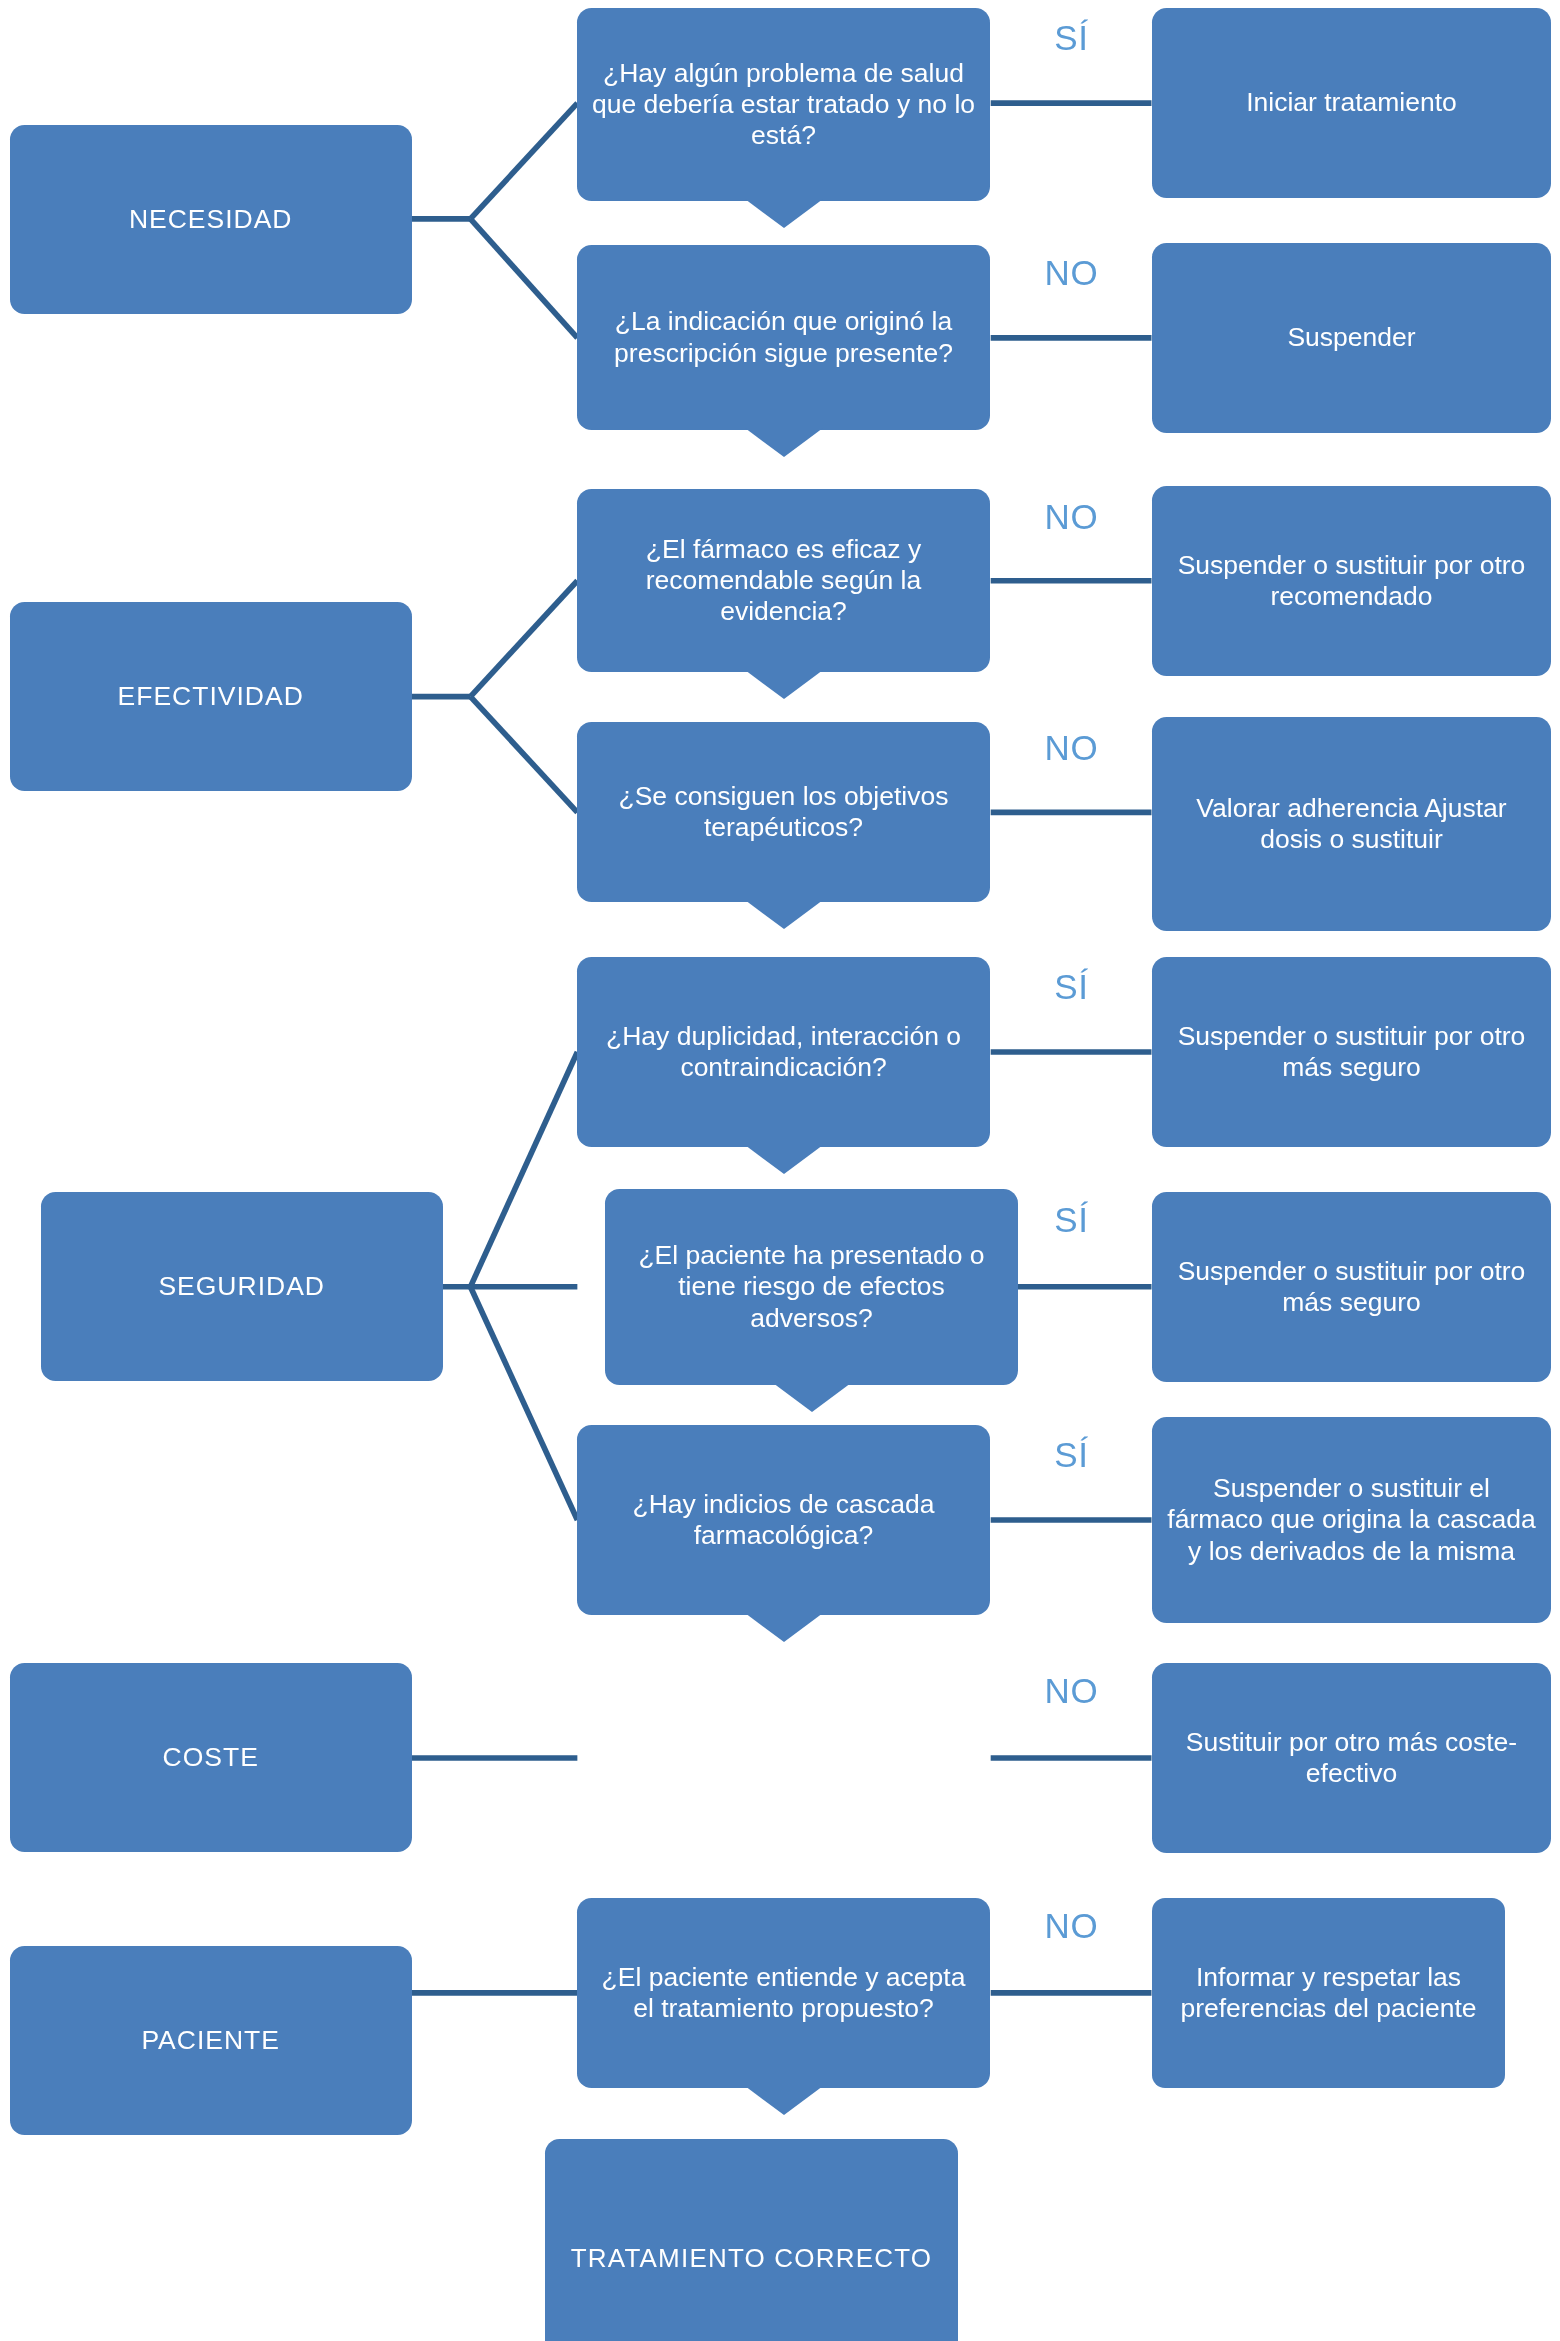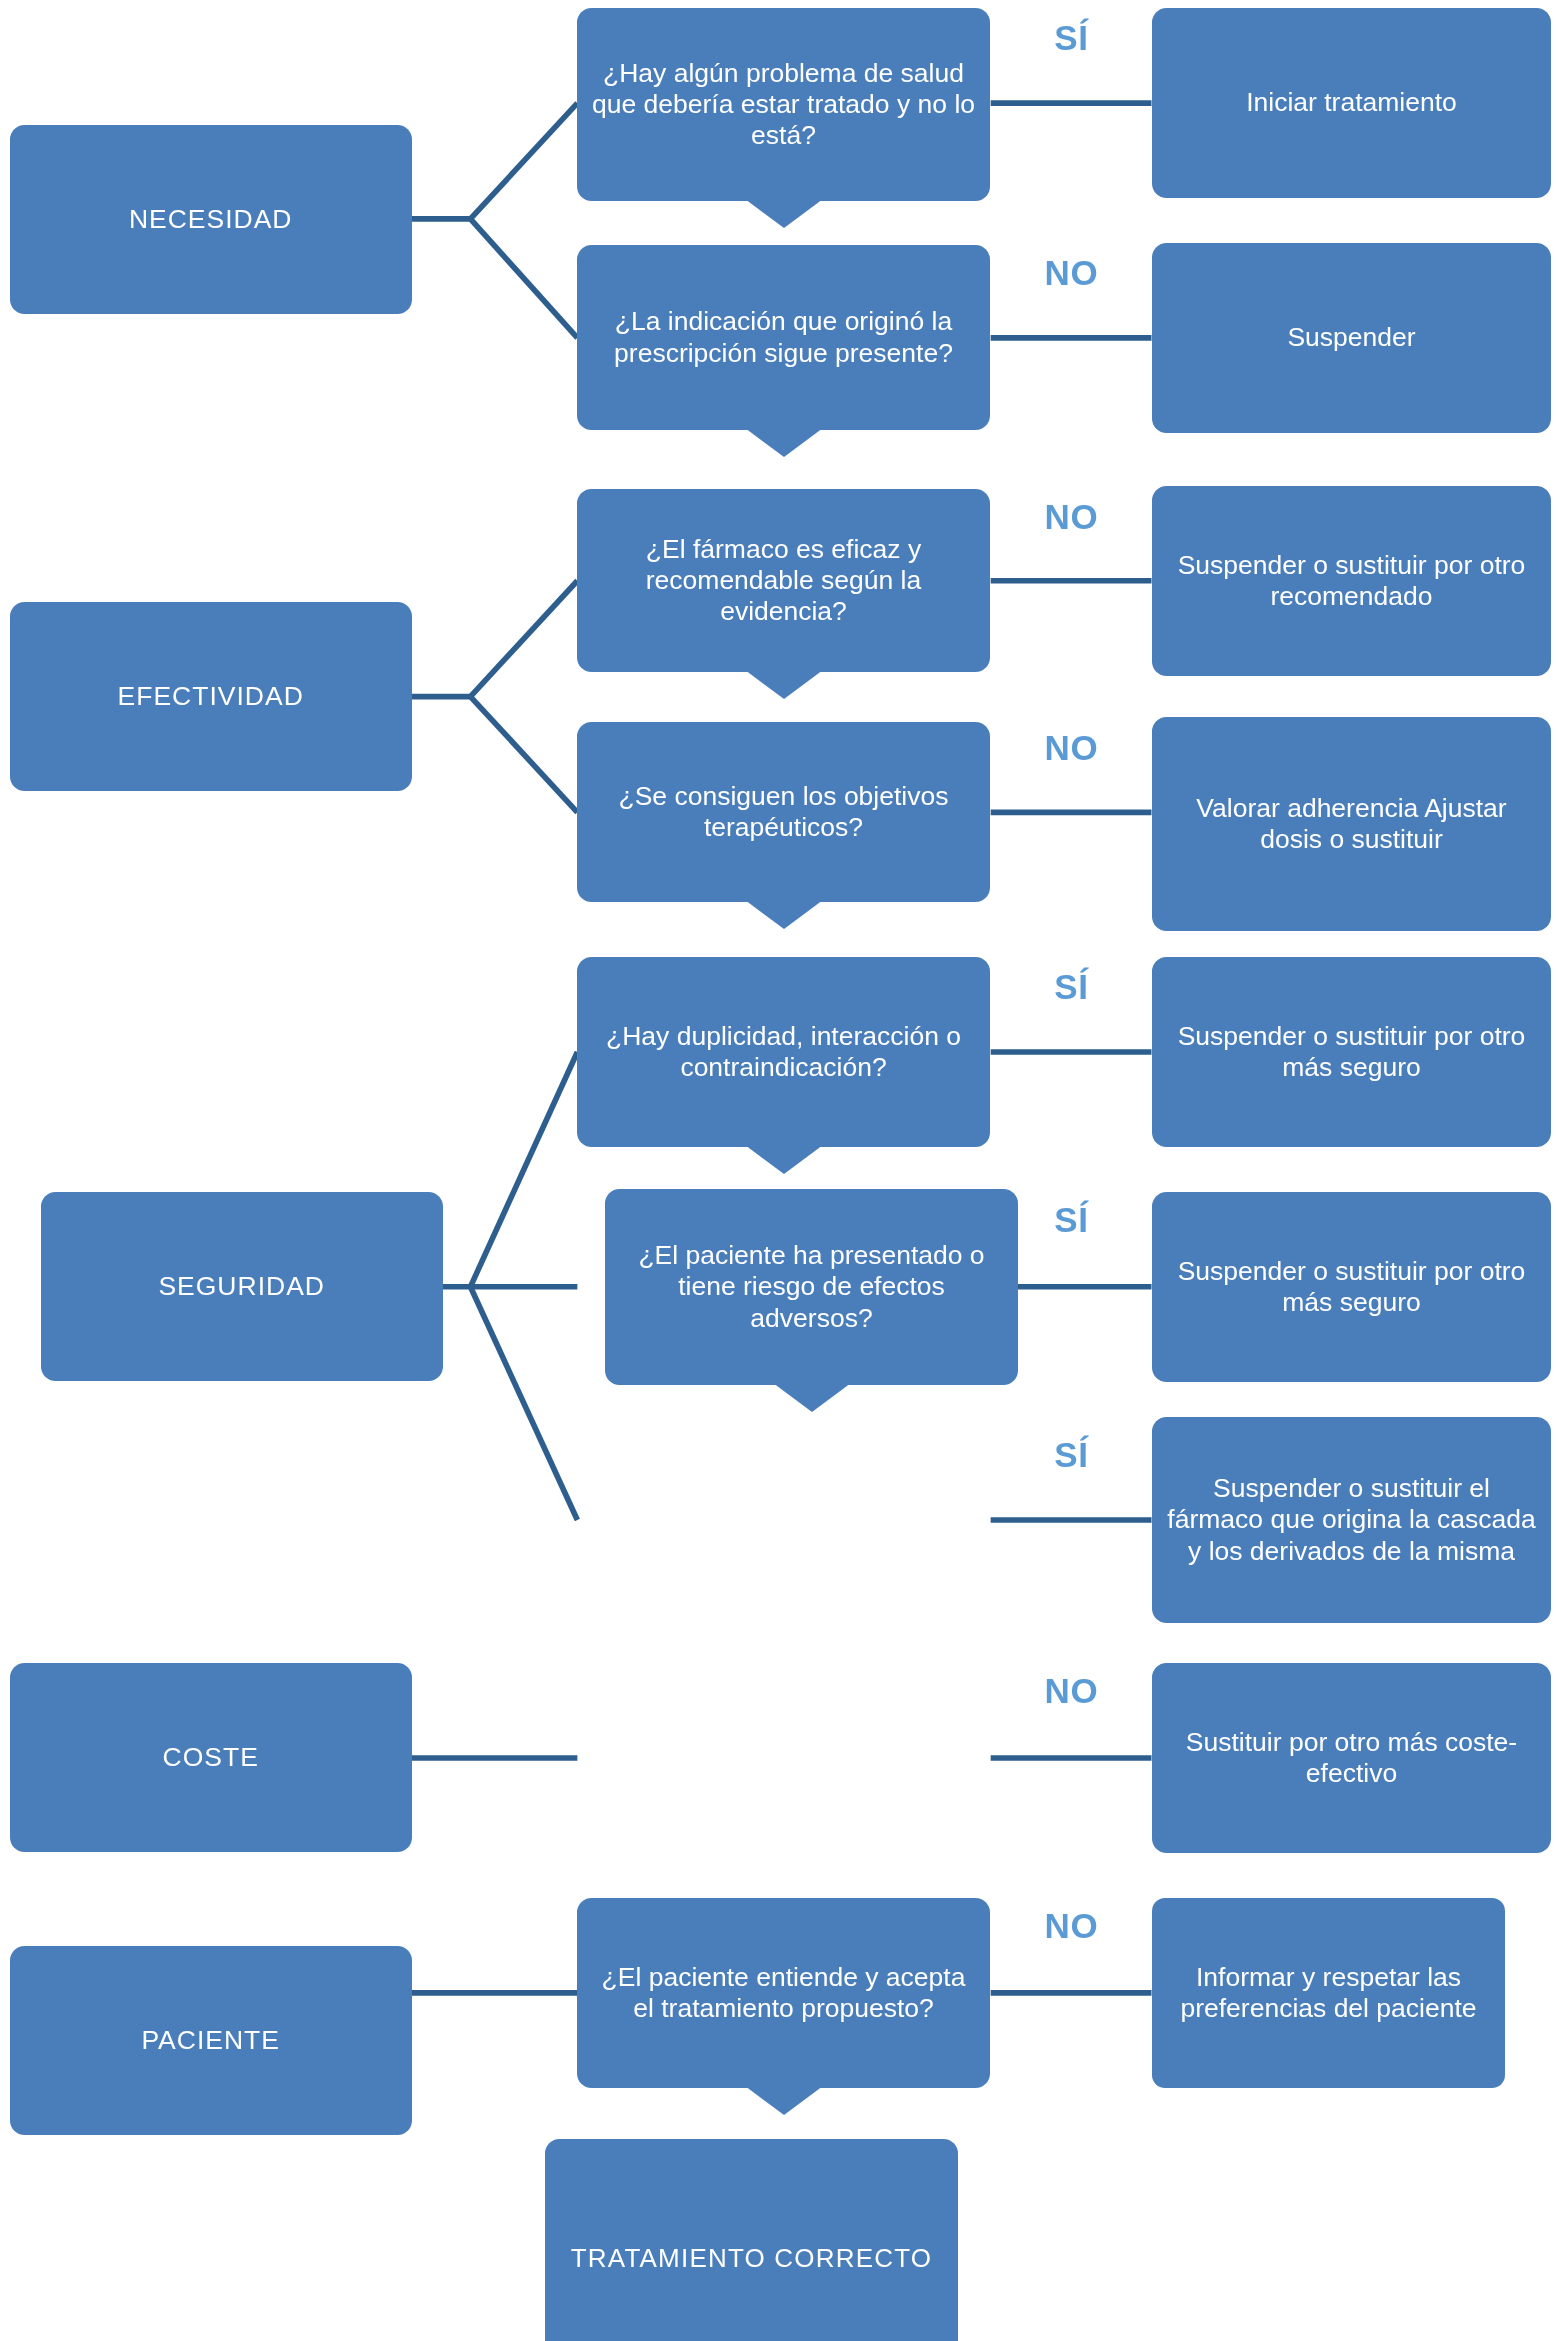--- a/index.html
+++ b/index.html
@@ -46,21 +46,21 @@
     border-left:39px solid transparent;
     border-right:39px solid transparent;
     border-top:29px solid #4a7ebb;
   }
   .q.no-tail::after{display:none;}
 
   .yn{
     position:absolute;
     color:#5b9bd5;
     font-size:35px;
-    font-weight:700;
+    font-weight:400;
     letter-spacing:0.8px;
     text-align:center;
   }
   .result{
     font-size:26px;
     letter-spacing:1.2px;
   }
 </style>
 </head>
 <body>
@@ -136,20 +136,23 @@
   </div>
 
   <div class="box q" style="left:577px;top:957px;width:413px;height:190px;">
     <span>¿Hay duplicidad, interacción o contraindicación?</span>
   </div>
 
   <div class="box q" style="left:577px;top:1189px;width:413px;height:196px;margin-left:28px;">
     <span>¿El paciente ha presentado o tiene riesgo de efectos adversos?</span>
   </div>
 
+  <div class="box q" style="left:577px;top:1425px;width:413px;height:190px;">
+    <span>¿Hay indicios de cascada farmacológica?</span>
+  </div>
 
 
   <div class="box q" style="left:577px;top:1898px;width:413px;height:190px;">
     <span>¿El paciente entiende y acepta el tratamiento propuesto?</span>
   </div>
 
   <div class="box q no-tail result" style="left:545px;top:2139px;width:413px;height:239px;">
     <span>TRATAMIENTO CORRECTO</span>
   </div>
 

